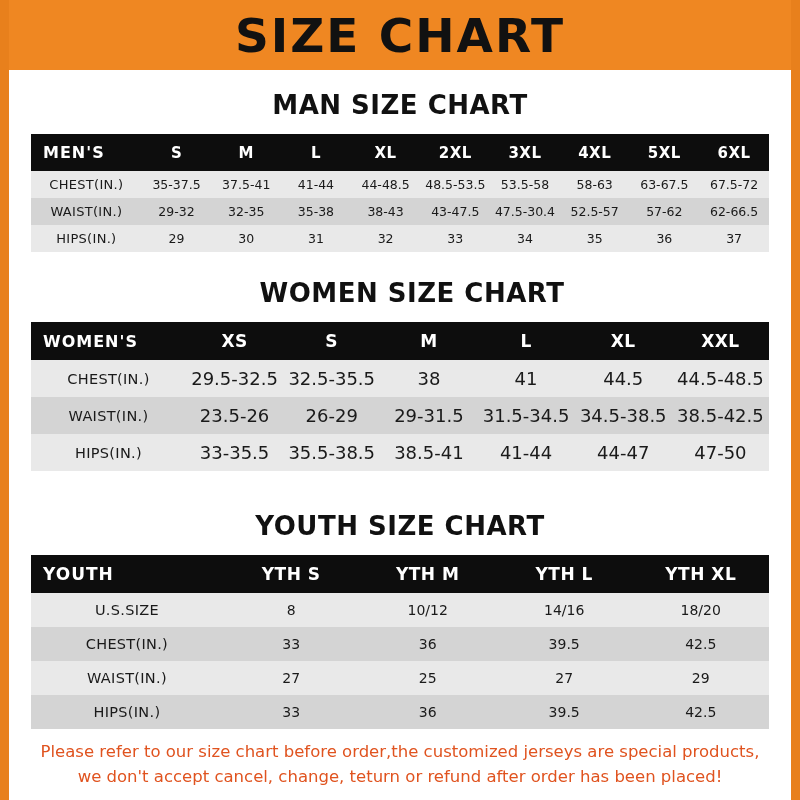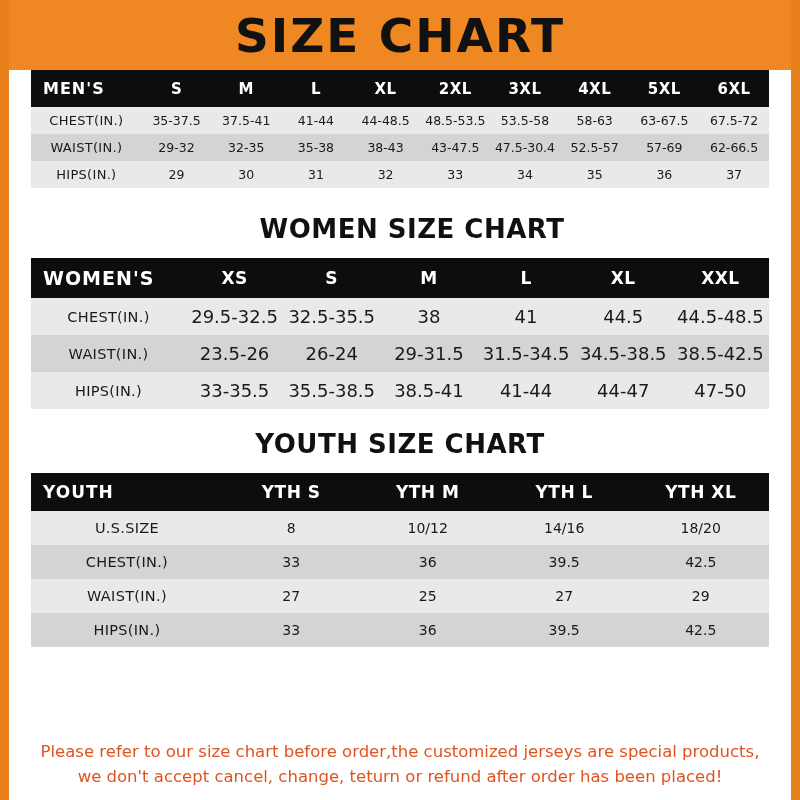--- a/index.html
+++ b/index.html
@@ -41,21 +41,21 @@
   .section-title {
     text-align: center;
     font-family: "DejaVu Sans", sans-serif;
     font-weight: bold;
     font-size: 26px;
     letter-spacing: 0.5px;
     color: #111111;
   }
   .t-man   { margin-top: 20px; margin-bottom: 14px; }
   .t-women { margin-top: 26px; margin-bottom: 14px; margin-left: 24px; }
-  .t-youth { margin-top: 20px; margin-bottom: 14px; }
+  .t-youth { margin-top: 40px; margin-bottom: 14px; }
 
   
   .tbl-wrap { padding: 0 22px; }
   table {
     width: 100%;
     border-collapse: collapse;
     table-layout: fixed;
   }
   thead th {
     background: #0d0d0d;
@@ -85,21 +85,21 @@
   tbody td.rowhead {
     text-align: center;
     font-size: 13px;
     letter-spacing: 0.3px;
   }
   
   table.men col.c0 { width: 15%; }
   
   table.women col.c0 { width: 21%; }
   table.women thead th { font-size: 17px; }
-  table.women thead th.rowhead { font-size: 19px; }
+  table.women thead th.rowhead { font-size: 16px; }
   table.women tbody td { font-size: 18px; padding: 8px 1px; }
   table.women tbody td.rowhead { font-size: 14.5px; }
   
   table.youth col.c0 { width: 26%; }
   table.youth thead th { font-size: 17px; }
   table.youth thead th.rowhead { font-size: 17px; }
   table.youth tbody td { font-size: 14px; padding: 9px 1px; }
   table.youth tbody td.rowhead { font-size: 14.5px; }
 
   
@@ -118,20 +118,21 @@
 </style>
 </head>
 <body>
 
 <div class="page">
 
   <div class="header">
     <div class="header-title">SIZE CHART</div>
   </div>
 
+  <div class="section-title t-man">MAN SIZE CHART</div>
   <div class="tbl-wrap">
     <table class="men">
       <colgroup>
         <col class="c0">
           <col>
           <col>
           <col>
           <col>
           <col>
           <col>
@@ -168,21 +169,21 @@
         </tr>
         <tr class="alt">
           <td class="rowhead">WAIST(IN.)</td>
           <td>29-32</td>
           <td>32-35</td>
           <td>35-38</td>
           <td>38-43</td>
           <td>43-47.5</td>
           <td>47.5-30.4</td>
           <td>52.5-57</td>
-          <td>57-69</td>
+          <td>57-62</td>
           <td>62-66.5</td>
         </tr>
         <tr>
           <td class="rowhead">HIPS(IN.)</td>
           <td>29</td>
           <td>30</td>
           <td>31</td>
           <td>32</td>
           <td>33</td>
           <td>34</td>
@@ -223,21 +224,21 @@
           <td>29.5-32.5</td>
           <td>32.5-35.5</td>
           <td>38</td>
           <td>41</td>
           <td>44.5</td>
           <td>44.5-48.5</td>
         </tr>
         <tr class="alt">
           <td class="rowhead">WAIST(IN.)</td>
           <td>23.5-26</td>
-          <td>26-24</td>
+          <td>26-29</td>
           <td>29-31.5</td>
           <td>31.5-34.5</td>
           <td>34.5-38.5</td>
           <td>38.5-42.5</td>
         </tr>
         <tr>
           <td class="rowhead">HIPS(IN.)</td>
           <td>33-35.5</td>
           <td>35.5-38.5</td>
           <td>38.5-41</td>

